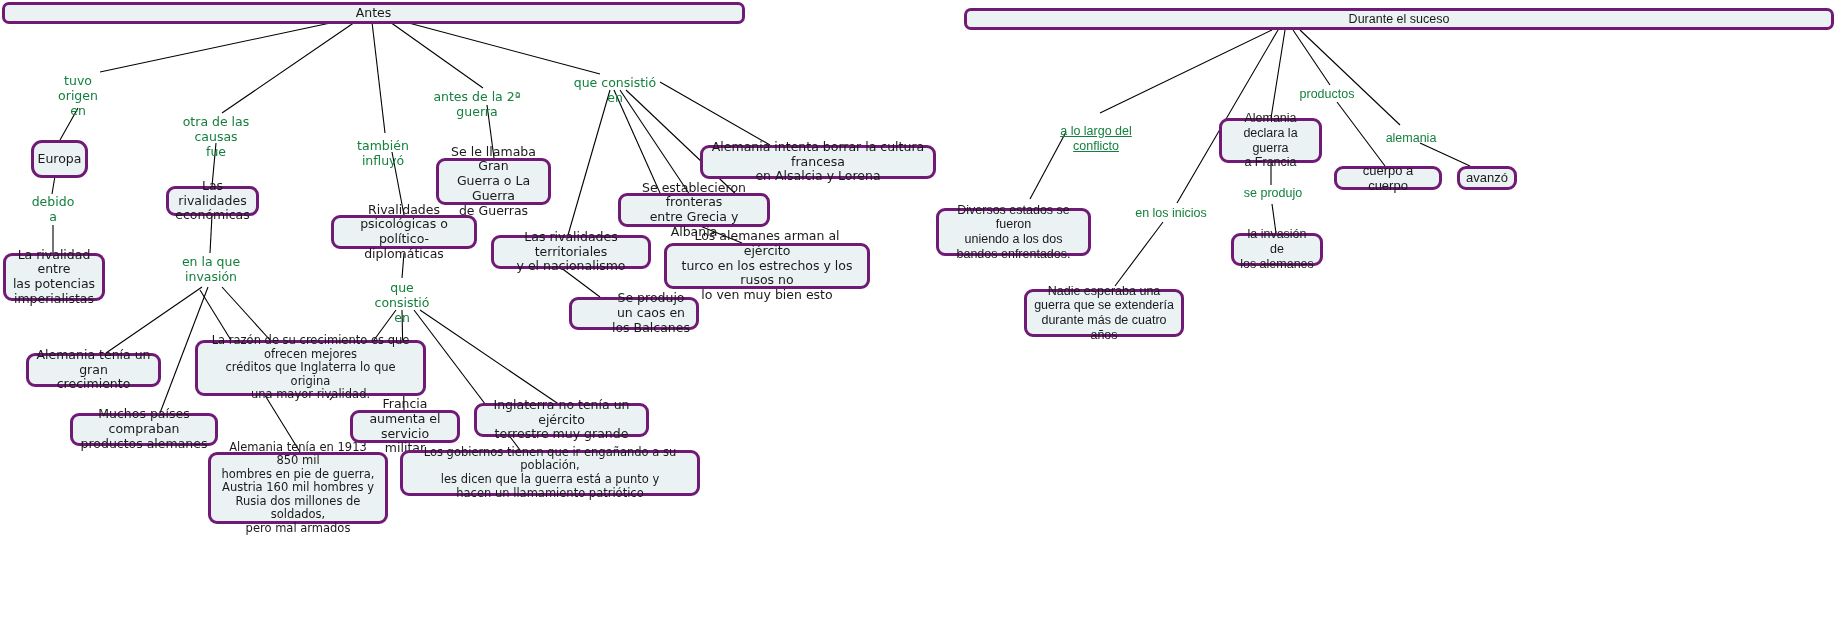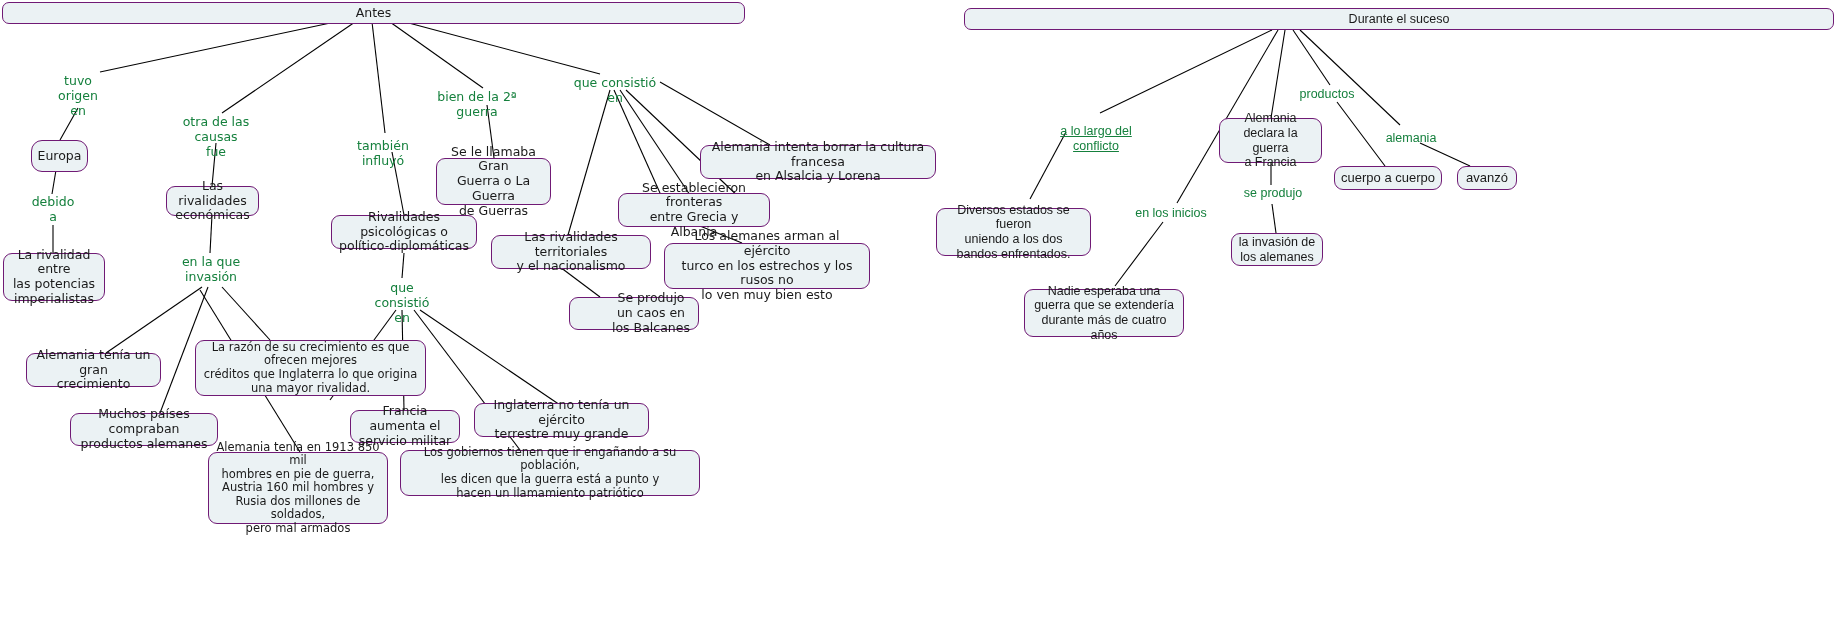--- a/index.html
+++ b/index.html
@@ -19,21 +19,21 @@
     position: absolute;
     left: 0; top: 0;
     width: 1837px;
     height: 624px;
     pointer-events: none;
   }
   .node {
     position: absolute;
     box-sizing: border-box;
     background: #ebf2f4;
-    border: 1px solid #701a75;
+    border: 3px solid #701a75;
     border-radius: 9px;
     color: #1a1a1a;
     text-align: center;
     display: flex;
     align-items: center;
     justify-content: center;
     line-height: 1.18;
     white-space: pre-line;
     font-size: 12.5px;
     padding: 3px 6px;
@@ -132,21 +132,21 @@
   </svg>
 
   <div class="grp-left">
 
     <div class="node root" style="left:2px; top:2px; width:743px; height:22px;">Antes</div>
 
     <div class="linklabel" style="left:46px; top:74px; width:64px;">tuvo
 origen
 en</div>
 
-    <div class="node pill" style="left:31px; top:140px; width:57px; height:32px;">Europa</div>
+    <div class="node pill" style="left:31px; top:140px; width:57px; height:38px;">Europa</div>
 
     <div class="linklabel" style="left:22px; top:195px; width:62px;">debido
 a</div>
 
     <div class="node" style="left:3px; top:253px; width:102px; height:48px;">La rivalidad entre
 las potencias
 imperialistas</div>
 
     <div class="linklabel" style="left:160px; top:115px; width:112px;">otra de las causas
 fue</div>
@@ -184,21 +184,21 @@
     <div class="node" style="left:350px; top:410px; width:110px; height:33px;">Francia aumenta el
 servicio militar</div>
 
     <div class="node" style="left:400px; top:450px; width:300px; height:46px; font-size:11.5px;">Los gobiernos tienen que ir engañando a su población,
 les dicen que la guerra está a punto y
 hacen un llamamiento patriótico</div>
 
     <div class="node" style="left:474px; top:403px; width:175px; height:34px;">Inglaterra no tenía un ejército
 terrestre muy grande</div>
 
-    <div class="linklabel" style="left:420px; top:90px; width:114px;">bien de la 2ª guerra</div>
+    <div class="linklabel" style="left:420px; top:90px; width:114px;">antes de la 2ª guerra</div>
 
     <div class="node" style="left:436px; top:158px; width:115px; height:47px;">Se le llamaba Gran
 Guerra o La Guerra
 de Guerras</div>
 
     <div class="linklabel" style="left:568px; top:76px; width:94px;">que consistió en</div>
 
     <div class="node" style="left:491px; top:235px; width:160px; height:34px;">Las rivalidades territoriales
 y el nacionalismo</div>
 

